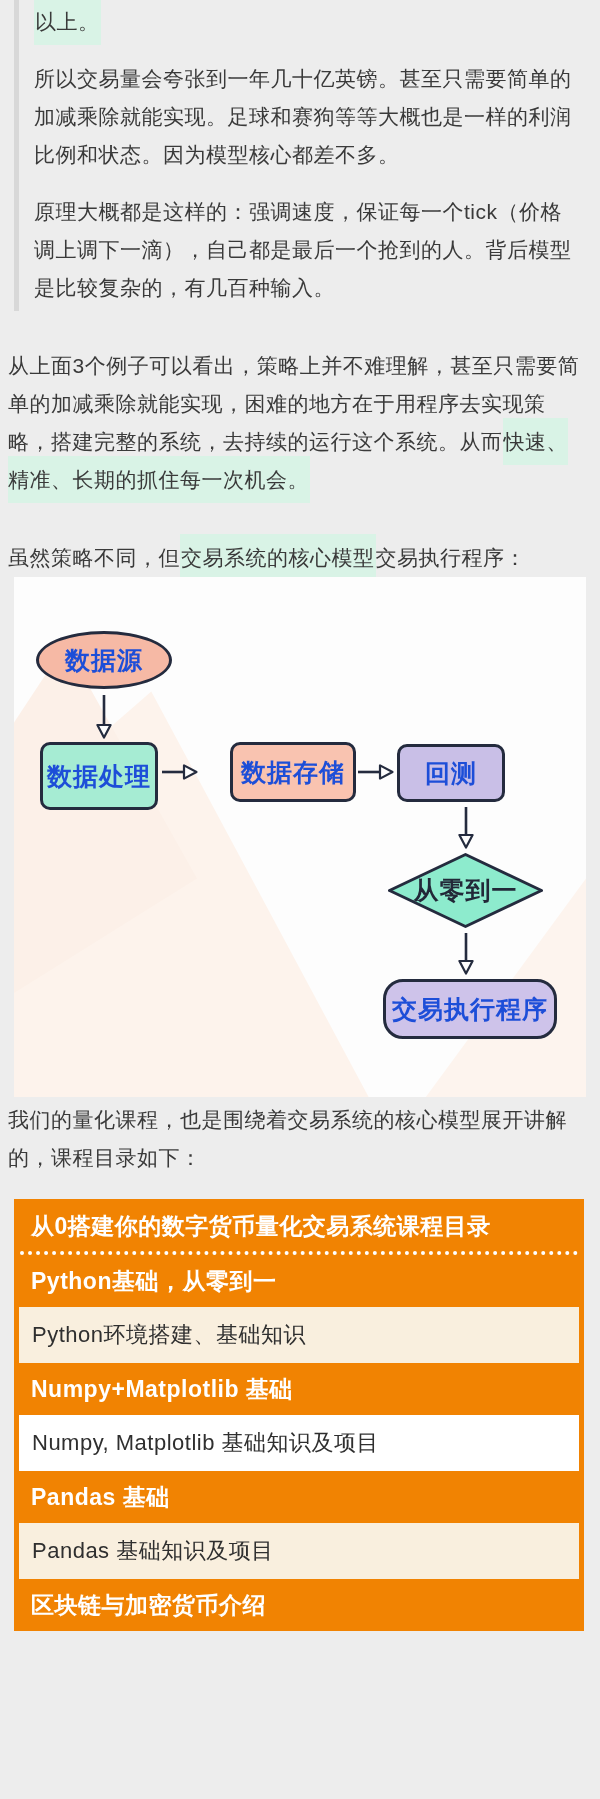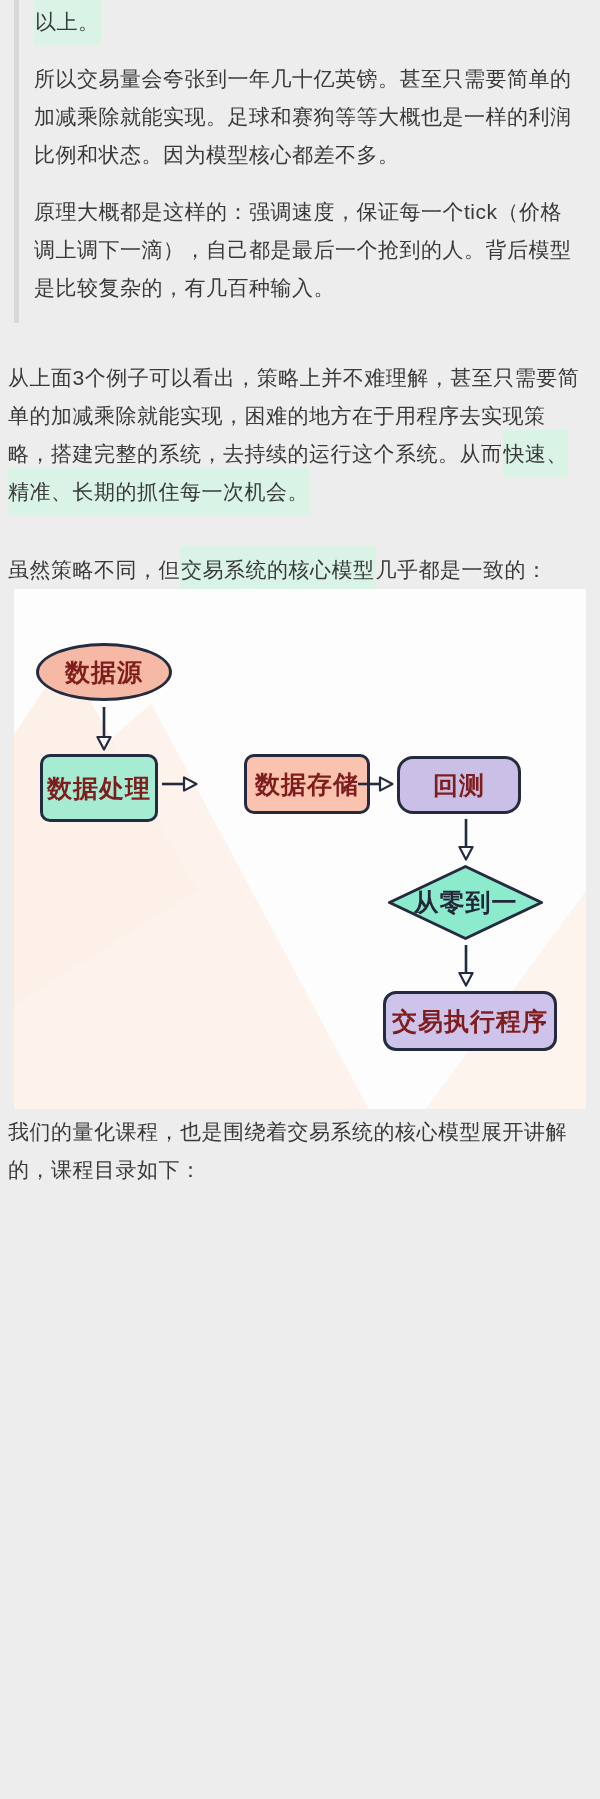--- a/index.html
+++ b/index.html
@@ -12,47 +12,47 @@
   }
   .article { width: 600px; height: 1799px; overflow: hidden; }
 
   
   .bodytext { font-size: 21px; line-height: 38px; letter-spacing: 0.5px; }
   blockquote.quote {
     margin: 0 14px 0 14px; padding: 3px 12px 4px 15px;
     border-left: 5px solid #d8d8d8;
   }
   blockquote.quote p { margin: 0 0 19px 0; }
-  blockquote.quote p:last-child { margin-bottom: 12px; }
+  blockquote.quote p:last-child { margin-bottom: 0; }
   .para { margin: 36px 14px 0 8px; }
   .para.p4 { margin-top: 40px; }
   .para.p5 { margin-top: 4px; }
   .hl { background: #d9f3e6; padding: 12px 1px; }
 
   
   .flow-canvas {
     position: relative; margin: 0 12px 0 14px;
     width: 572px; height: 520px;
     background: #fdfdfd; overflow: hidden;
   }
   .wm { position: absolute; inset: 0; }
   .wm-a { background: #fdf3ec; clip-path: polygon(24% 22%, 62% 100%, 0% 100%, 0% 45%); }
   .wm-b { background: #fcf0e8; clip-path: polygon(9% 13%, 32% 58%, 0% 80%, 0% 28%); }
   .wm-c { background: #fdf4ee; clip-path: polygon(100% 58%, 100% 100%, 72% 100%); }
 
   .node {
     position: absolute; display: flex; align-items: center; justify-content: center;
-    border: 3px solid #242b3e; color: #7f1d1d;
+    border: 3px solid #242b3e; color: #1d4ed8;
     font-size: 25px; font-weight: 600; letter-spacing: 1px;
   }
   .n-ellipse { left: 22px; top: 54px; width: 136px; height: 58px; border-radius: 50%; background: #f6b9a5; }
   .n-process { left: 26px; top: 165px; width: 118px; height: 68px; border-radius: 10px; background: #a6ecd3; }
-  .n-storage { left: 230px; top: 165px; width: 126px; height: 60px; border-radius: 10px; background: #f9c3b0; }
-  .n-backtest { left: 383px; top: 167px; width: 124px; height: 58px; border-radius: 16px; background: #c9bfe7; }
-  .n-executor { left: 369px; top: 402px; width: 174px; height: 60px; border-radius: 13px; background: #cec3ea; }
+  .n-storage { left: 216px; top: 165px; width: 126px; height: 60px; border-radius: 10px; background: #f9c3b0; }
+  .n-backtest { left: 383px; top: 167px; width: 108px; height: 58px; border-radius: 10px; background: #c9bfe7; }
+  .n-executor { left: 369px; top: 402px; width: 174px; height: 60px; border-radius: 20px; background: #cec3ea; }
   .n-diamond { position: absolute; left: 372px; top: 275px; width: 159px; height: 77px; }
   .n-diamond svg { position: absolute; inset: 0; }
   .n-diamond .dlabel {
     position: absolute; inset: 0; display: flex; align-items: center; justify-content: center;
     color: #222838; font-size: 25px; font-weight: 600; letter-spacing: 1px;
   }
   .arrow { position: absolute; }
 
   
   .course-table {
@@ -81,21 +81,21 @@
 <div class="article">
 
   <blockquote class="quote bodytext">
     <p><span class="hl">以上。</span></p>
     <p>所以交易量会夸张到一年几十亿英镑。甚至只需要简单的加减乘除就能实现。足球和赛狗等等大概也是一样的利润比例和状态。因为模型核心都差不多。</p>
     <p>原理大概都是这样的：强调速度，保证每一个tick（价格调上调下一滴），自己都是最后一个抢到的人。背后模型是比较复杂的，有几百种输入。</p>
   </blockquote>
 
   <p class="para bodytext"><span>从上面3个例子可以看出，策略上并不难理解，甚至只需要简单的加减乘除就能实现，困难的地方在于用程序去实现策略，搭建完整的系统，去持续的运行这个系统。从而</span><span class="hl">快速、精准、长期的抓住每一次机会。</span></p>
 
-  <p class="para p4 bodytext"><span>虽然策略不同，但</span><span class="hl">交易系统的核心模型</span><span>几乎都是一致的：</span></p>
+  <p class="para p4 bodytext"><span>虽然策略不同，但</span><span class="hl">交易系统的核心模型</span><span>交易执行程序：</span></p>
 
   <div class="flow-canvas">
     <div class="wm wm-a"></div>
     <div class="wm wm-b"></div>
     <div class="wm wm-c"></div>
 
     <div class="node n-ellipse">
       <span>数据源</span>
     </div>
 
@@ -143,14 +143,25 @@
       <polygon points="10,40.5 3.4,28 16.6,28" fill="#fdfdfd" stroke="#242b3e" stroke-width="2.2" stroke-linejoin="round"></polygon>
     </svg>
 
     <div class="node n-executor">
       <span>交易执行程序</span>
     </div>
   </div>
 
   <p class="para p5 bodytext">我们的量化课程，也是围绕着交易系统的核心模型展开讲解的，课程目录如下：</p>
 
+  <div class="course-table">
+    <div class="ct-header">从0搭建你的数字货币量化交易系统课程目录</div>
+    <div class="ct-dotted"></div>
+    <div class="ct-section">Python基础，从零到一</div>
+    <div class="ct-item cream">Python环境搭建、基础知识</div>
+    <div class="ct-section">Numpy+Matplotlib 基础</div>
+    <div class="ct-item white">Numpy, Matplotlib 基础知识及项目</div>
+    <div class="ct-section">Pandas 基础</div>
+    <div class="ct-item cream">Pandas 基础知识及项目</div>
+    <div class="ct-section">区块链与加密货币介绍</div>
+  </div>
 
 </div>
 
 </body></html>

